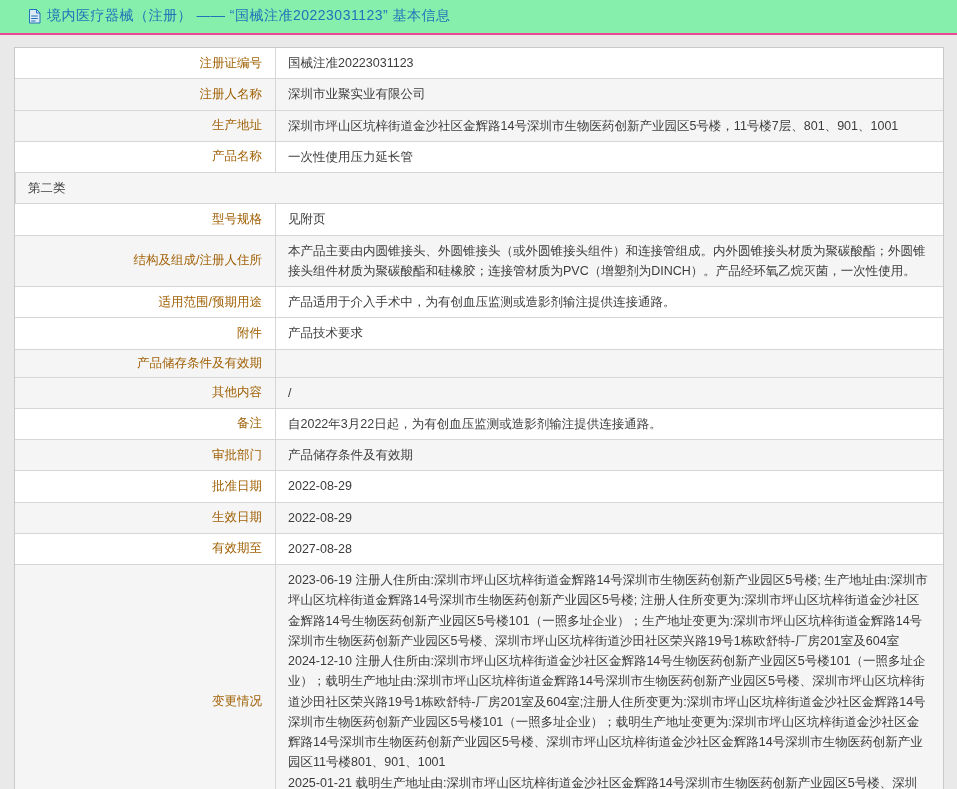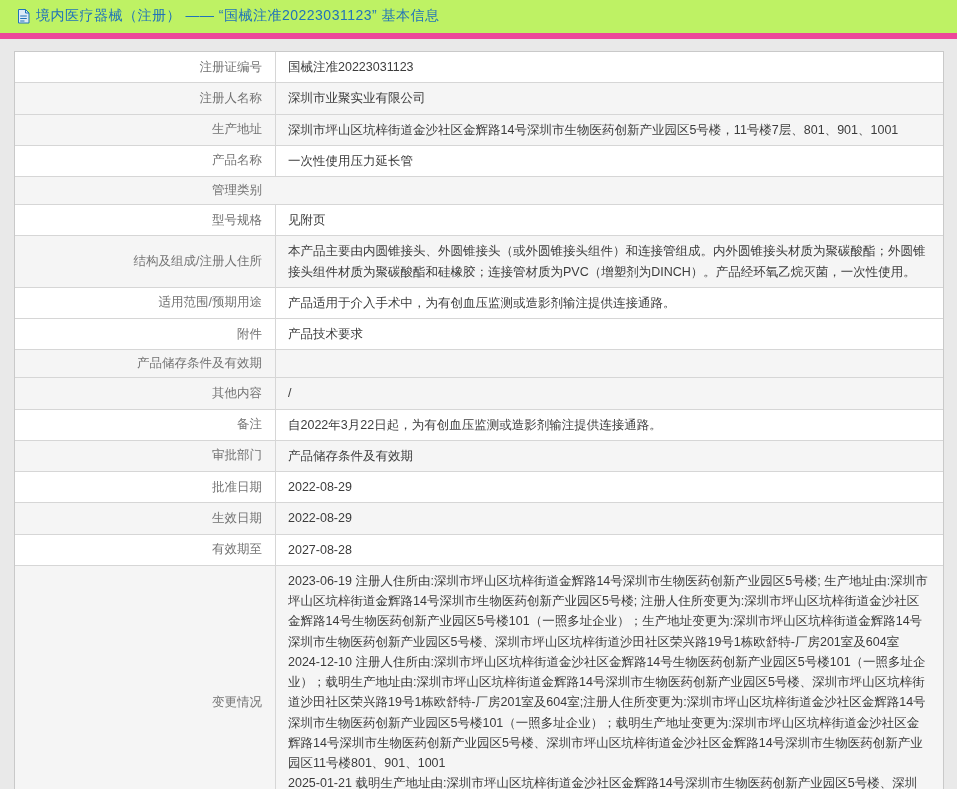--- a/index.html
+++ b/index.html
@@ -3,23 +3,23 @@
 <meta charset="utf-8">
 <style>
   html,body{margin:0;padding:0;}
   body{
     width:957px;height:789px;overflow:hidden;
     background:#e9e9e9;
     font-family:"Liberation Sans","DejaVu Sans",sans-serif;
     -webkit-font-smoothing:antialiased;
   }
   .page-header{
-    background:#bef264;
-    border-bottom:6px solid #ec4899;
-    padding:7px 12px 8px 17px;
+    background:#86efac;
+    border-bottom:2px solid #ec4899;
+    padding:7px 12px 8px 28px;
     display:flex;align-items:center;gap:6px;
   }
   .page-header .doc-icon{display:inline-flex;flex:0 0 auto;}
   .page-title{
     color:#2173b9;font-size:14px;letter-spacing:.5px;
   }
   .info-table{
     margin:12px 13px 0 14px;
     background:#ffffff;
     border:1px solid #c9c9c9;
@@ -30,21 +30,21 @@
     border-top:1px solid #d6d6d6;
     font-size:12.5px;
   }
   .row:first-child{border-top:none;}
   .row.stripe{background:#f5f5f5;}
   .row.hl{background:#f3f9fd;}
   .row-label{
     flex:0 0 241px;
     text-align:right;
     padding:5px 13px 5px 6px;
-    color:#737373;
+    color:#a16207;
     display:flex;justify-content:flex-end;align-items:flex-end;gap:4px;
   }
   .row-value{
     flex:1 1 auto;
     border-left:1px solid #d6d6d6;
     padding:5px 14px 5px 12px;
     color:#3c3c3c;
     line-height:1.62;
     white-space:pre-line;
     align-self:stretch;
@@ -87,23 +87,21 @@
       </div>
       <div class="row-value"><span class="val-inner">深圳市坪山区坑梓街道金沙社区金辉路14号深圳市生物医药创新产业园区5号楼，11号楼7层、801、901、1001</span></div>
     </div>
     <div class="row">
       <div class="row-label">
         <span>产品名称</span>
       </div>
       <div class="row-value"><span class="val-inner">一次性使用压力延长管</span></div>
     </div>
     <div class="row stripe">
-      <div class="row-label">
-        <span>管理类别</span>
-      </div>
+      <div class="row-value"><span class="val-inner">第二类</span></div>
     </div>
     <div class="row">
       <div class="row-label">
         <span>型号规格</span>
       </div>
       <div class="row-value"><span class="val-inner">见附页</span></div>
     </div>
     <div class="row stripe">
       <div class="row-label">
         <span>结构及组成/注册人住所</span>

